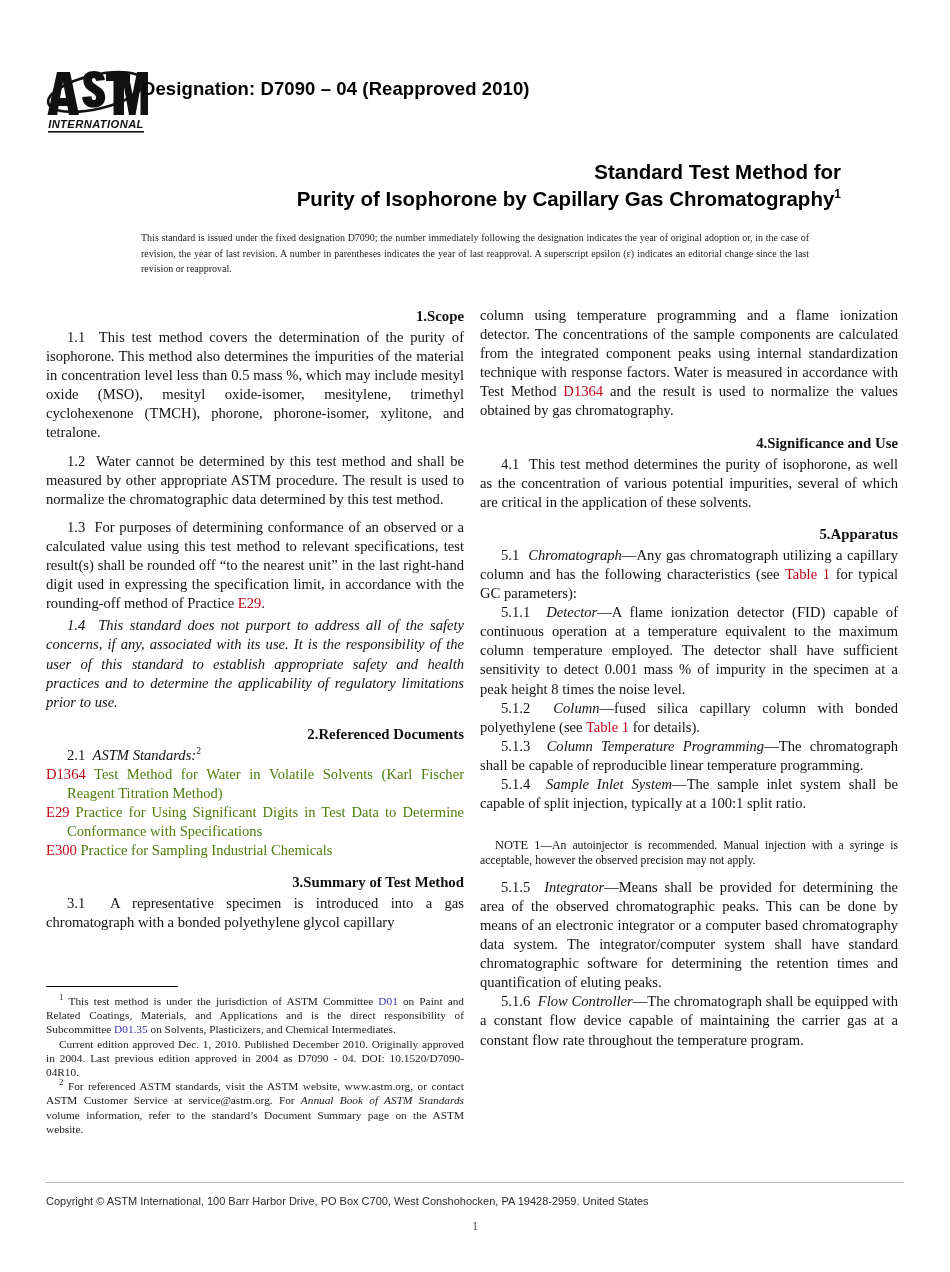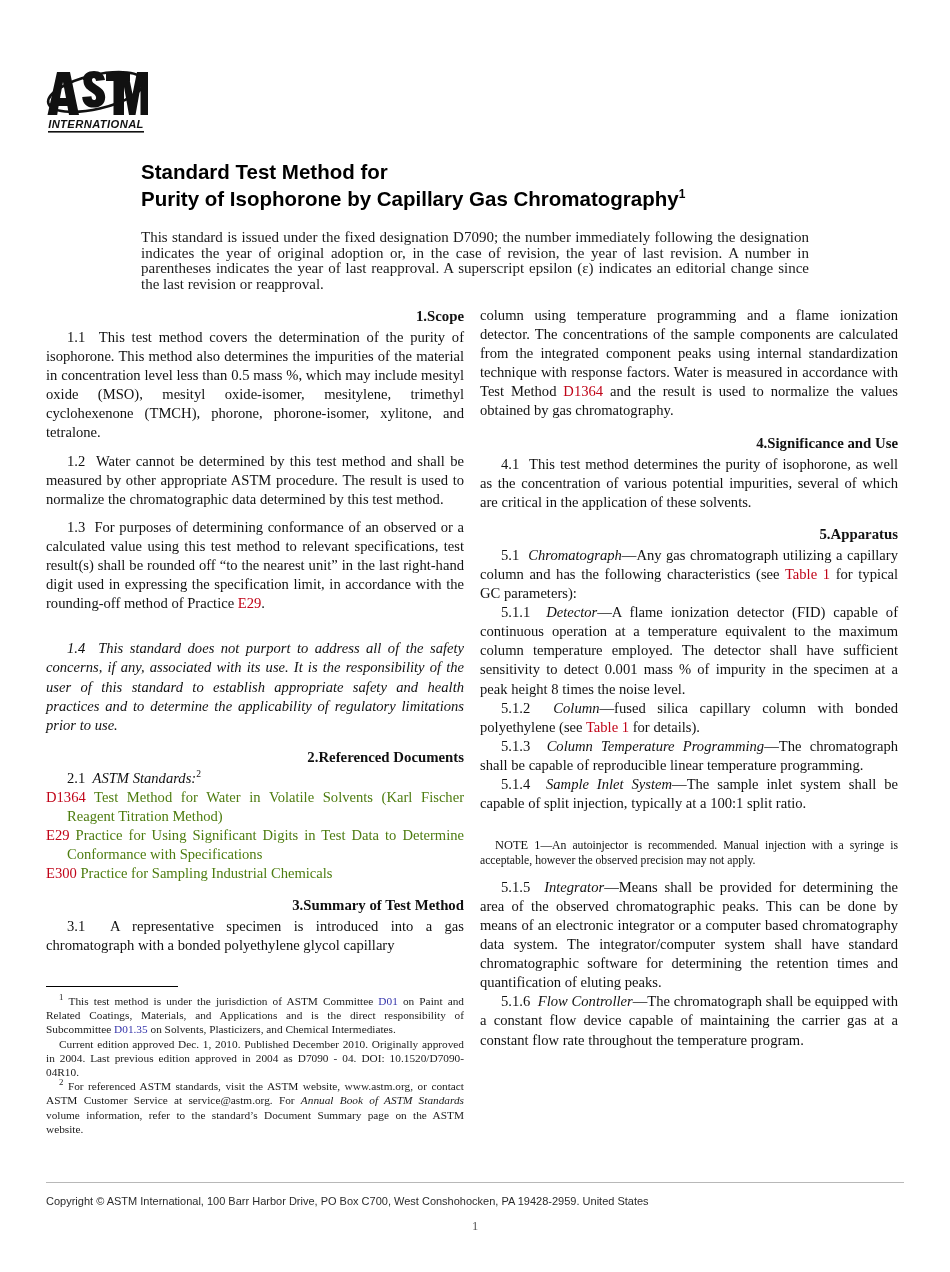--- a/index.html
+++ b/index.html
@@ -50,20 +50,21 @@
     color: #000;
     white-space: nowrap;
   }
 
   
   .title-block {
     position: absolute;
     left: 141px;
     top: 158px;
     width: 700px;
+    text-align: right;
   }
   .title-line {
     font-family: "Liberation Sans", "DejaVu Sans", sans-serif;
     font-weight: bold;
     font-size: 20.5px;
     line-height: 27px;
     color: #000;
     white-space: nowrap;
   }
   .title-line sup {
@@ -71,21 +72,21 @@
     vertical-align: super;
     line-height: 0;
   }
 
   
   .issue-note {
     position: absolute;
     left: 141px;
     top: 230px;
     width: 668px;
-    font-size: 15px;
+    font-size: 10px;
     line-height: 15.6px;
     text-align: justify;
     color: #1a1a1a;
   }
 
   
   .col {
     position: absolute;
     top: 306px;
     width: 418px;
@@ -225,40 +226,41 @@
 
         <ellipse cx="52" cy="34" rx="49" ry="17" fill="none" stroke="#111111" stroke-width="2.6" transform="rotate(-13 52 34)"></ellipse>
 
         <rect x="0" y="57" width="104" height="4" fill="#ffffff"></rect>
 
         <text x="52" y="70" font-family="Liberation Sans, sans-serif" font-size="11.2" font-weight="bold" font-style="italic" text-anchor="middle" letter-spacing="0.4" fill="#111111">INTERNATIONAL</text>
         <rect x="4" y="73" width="96" height="1.6" fill="#111111"></rect>
       </svg>
     </div>
 
+    <div class="designation">Designation: D7090 – 04 (Reapproved 2010)</div>
   </div>
 
   <div class="title-block">
     <div class="title-line">Standard Test Method for</div>
     <div class="title-line"><span>Purity of Isophorone by Capillary Gas Chromatography</span><sup>1</sup></div>
   </div>
 
   <div class="issue-note">This standard is issued under the fixed designation D7090; the number immediately following the designation indicates the year of original adoption or, in the case of revision, the year of last revision. A number in parentheses indicates the year of last reapproval. A superscript epsilon (ε) indicates an editorial change since the last revision or reapproval.</div>
 
   <div class="col col-left">
 
     <h2 class="sec first"><span class="num">1.</span><span>Scope</span></h2>
 
     <p class="para"><span>1.1</span>&nbsp;&nbsp;<span>This test method covers the determination of the purity of isophorone. This method also determines the impurities of the material in concentration level less than 0.5 mass %, which may include mesityl oxide (MSO), mesityl oxide-isomer, mesitylene, trimethyl cyclohexenone (TMCH), phorone, phorone-isomer, xylitone, and tetralone.</span></p>
 
     <p class="para" style="margin-top:9px"><span>1.2</span>&nbsp;&nbsp;<span>Water cannot be determined by this test method and shall be measured by other appropriate ASTM procedure. The result is used to normalize the chromatographic data determined by this test method.</span></p>
 
     <p class="para" style="margin-top:9px"><span>1.3</span>&nbsp;&nbsp;<span>For purposes of determining conformance of an observed or a calculated value using this test method to relevant specifications, test result(s) shall be rounded off “to the nearest unit” in the last right-hand digit used in expressing the specification limit, in accordance with the rounding-off method of Practice </span><span class="ref-red">E29</span><span>.</span></p>
 
-    <p class="para italic" style="margin-top:26px"><span>1.4</span>&nbsp;&nbsp;<span>This standard does not purport to address all of the safety concerns, if any, associated with its use. It is the responsibility of the user of this standard to establish appropriate safety and health practices and to determine the applicability of regulatory limitations prior to use.</span></p>
+    <p class="para italic" style="margin-top:3px"><span>1.4</span>&nbsp;&nbsp;<span>This standard does not purport to address all of the safety concerns, if any, associated with its use. It is the responsibility of the user of this standard to establish appropriate safety and health practices and to determine the applicability of regulatory limitations prior to use.</span></p>
 
     <h2 class="sec"><span class="num">2.</span><span>Referenced Documents</span></h2>
 
     <p class="ref-standards-head"><span>2.1</span>&nbsp;&nbsp;<i>ASTM Standards:</i><sup>2</sup></p>
 
     <div class="ref-list">
       <p class="ref-item"><span class="ref-red">D1364</span>
         <span class="ref-blue">Test Method for Water in Volatile Solvents (Karl Fischer Reagent Titration Method)</span></p>
       <p class="ref-item"><span class="ref-red">E29</span>
         <span class="ref-blue">Practice for Using Significant Digits in Test Data to Determine Conformance with Specifications</span></p>

